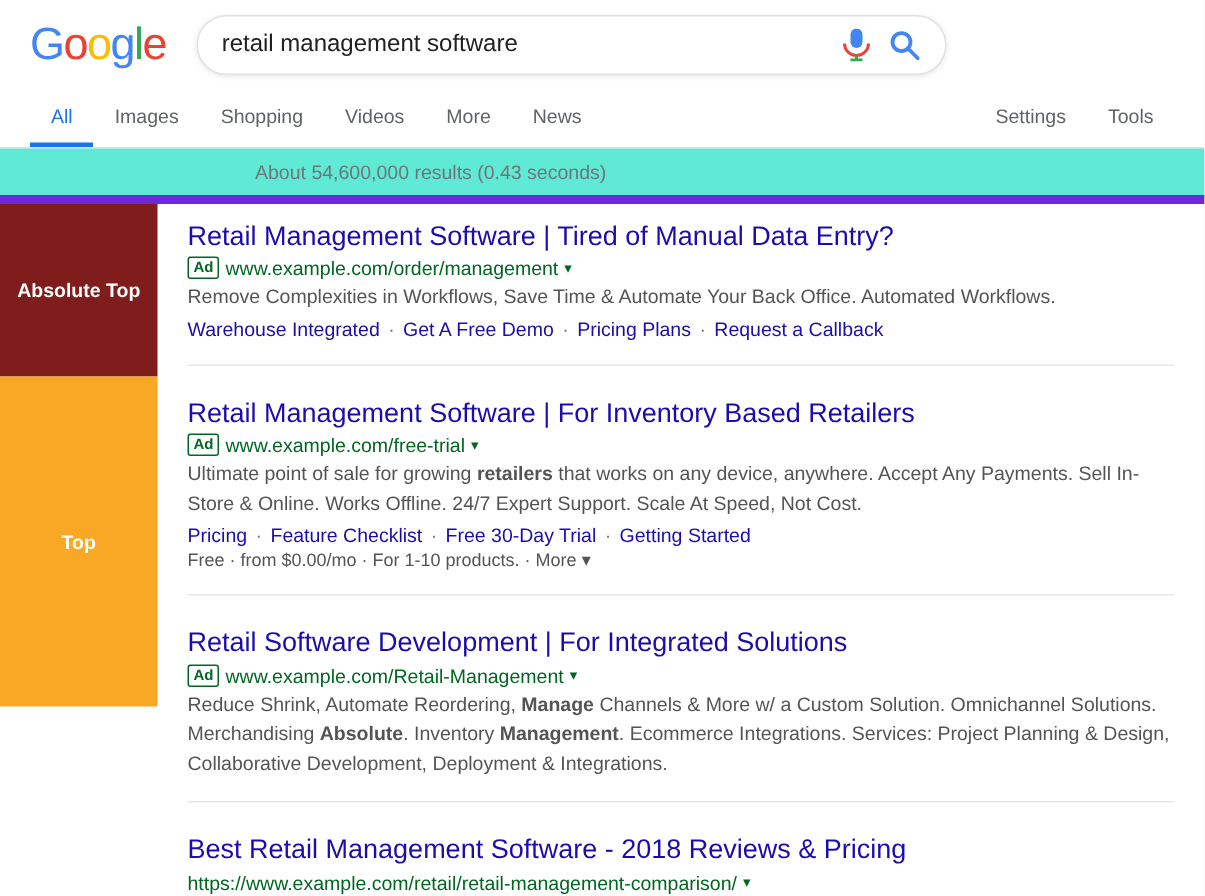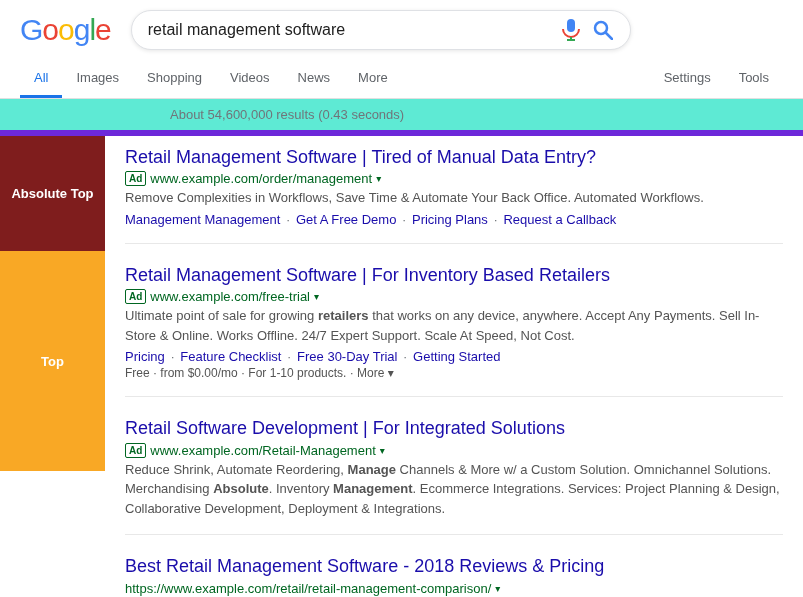--- a/index.html
+++ b/index.html
@@ -235,22 +235,22 @@
           </svg>
         </div>
       </div>
     </div>
   </div>
   <nav class="nav-tabs">
     <a class="nav-tab active">All</a>
     <a class="nav-tab">Images</a>
     <a class="nav-tab">Shopping</a>
     <a class="nav-tab">Videos</a>
+    <a class="nav-tab">More</a>
     <a class="nav-tab">News</a>
-    <a class="nav-tab">More</a>
     <div class="nav-separator"></div>
     <a class="nav-tab">Settings</a>
     <a class="nav-tab">Tools</a>
   </nav>
 </div>
 
 <div class="results-info">About 54,600,000 results (0.43 seconds)</div>
 
 <div class="main-content">
   <div class="position-labels">
@@ -262,21 +262,21 @@
 
     <div class="ad-result">
       <a class="result-title">Retail Management Software | Tired of Manual Data Entry?</a>
       <div class="ad-url-row">
         <span class="ad-badge">Ad</span>
         <span class="result-url">www.example.com/order/management</span>
         <span class="url-arrow">▾</span>
       </div>
       <div class="result-desc">Remove Complexities in Workflows, Save Time &amp; Automate Your Back Office. Automated Workflows.</div>
       <div class="result-links">
-        <a class="result-link">Management Management</a>
+        <a class="result-link">Warehouse Integrated</a>
         <span class="result-link-sep"> · </span>
         <a class="result-link">Get A Free Demo</a>
         <span class="result-link-sep"> · </span>
         <a class="result-link">Pricing Plans</a>
         <span class="result-link-sep"> · </span>
         <a class="result-link">Request a Callback</a>
       </div>
     </div>
 
     <div class="ad-result">

